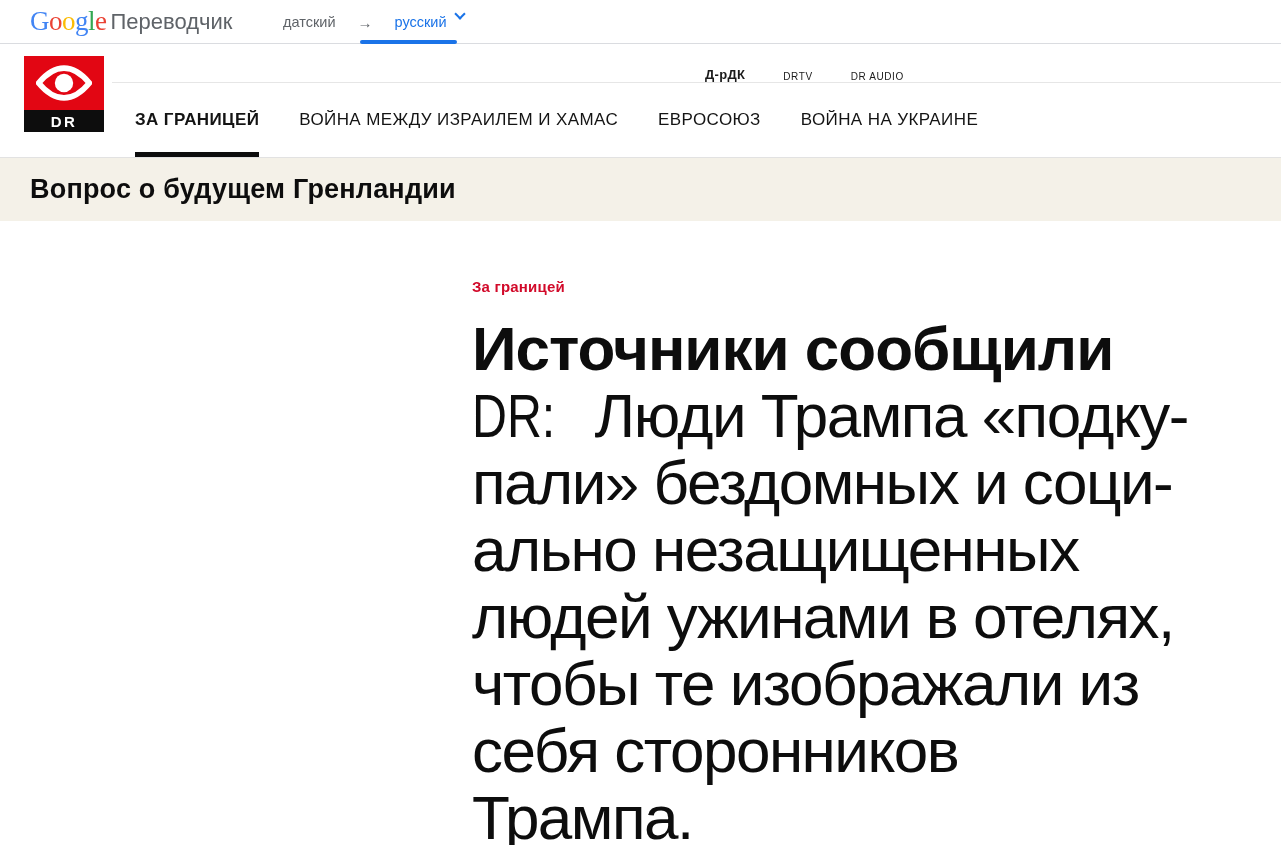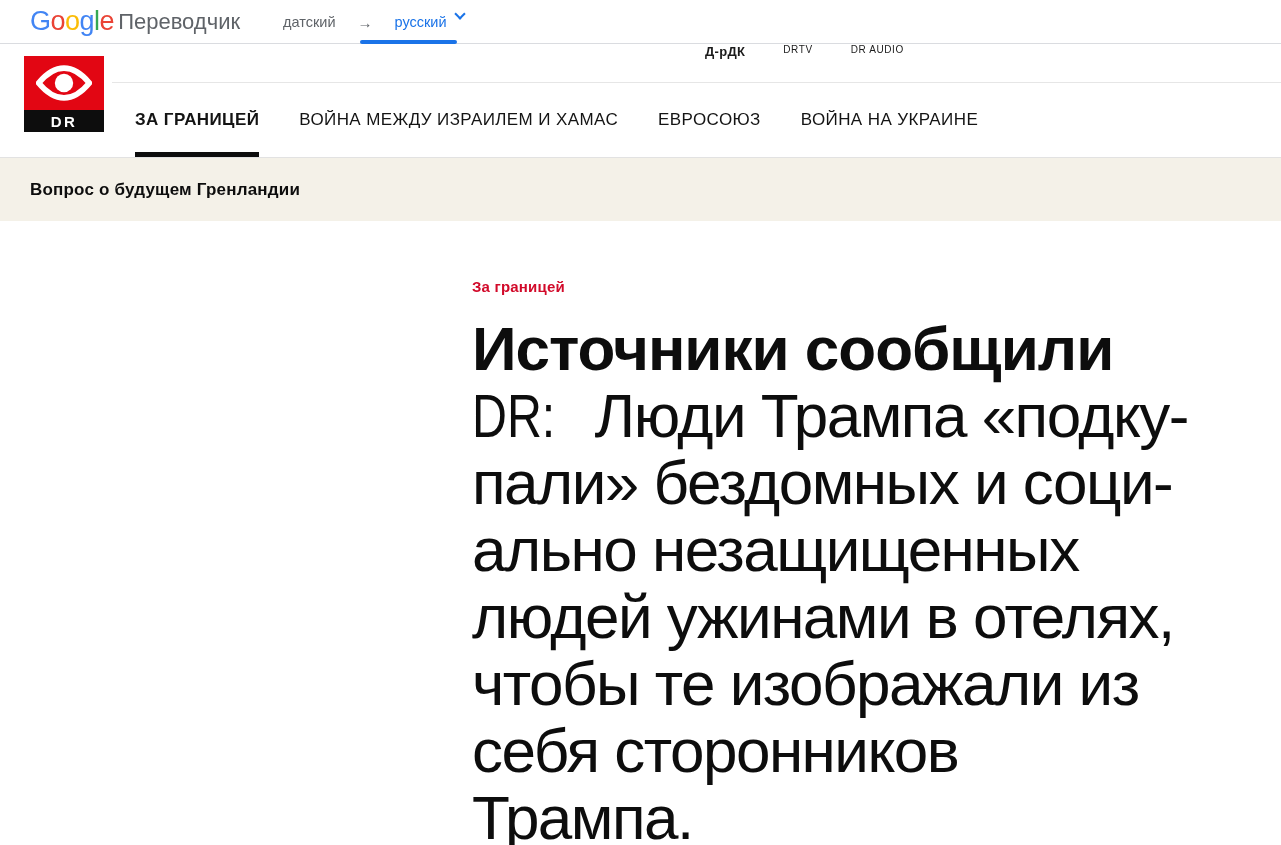--- a/index.html
+++ b/index.html
@@ -2,21 +2,21 @@
 <html><head>
 <meta charset="utf-8">
 <style>
   * { margin:0; padding:0; box-sizing:border-box; }
   html,body { width:1281px; height:845px; background:#fff; overflow:hidden;
               font-family:"Liberation Sans", sans-serif; }
 
   
   .translate-bar { position:relative; height:44px; background:#fff;
                    border-bottom:1px solid #dadce0; display:flex; align-items:center; }
-  .g-logo { margin-left:30px; font-size:27px; font-weight:500; letter-spacing:-0.5px; cursor:pointer; }
+  .g-logo { margin-left:30px; font-size:27px; font-weight:500; letter-spacing:-0.5px; cursor:pointer;font-family:Liberation Serif, serif; }
   .g-blue   { color:#4285F4; }
   .g-red    { color:#EA4335; }
   .g-yellow { color:#FBBC05; }
   .g-green  { color:#34A853; }
   .g-product { margin-left:4px; font-size:22px; color:#5f6368; font-weight:400;text-align:right; }
   .lang-pair { position:absolute; left:283px; top:0; height:44px;
                display:flex; align-items:center; gap:22px; font-size:14.5px; }
   .lang-src { color:#5f6368; cursor:pointer; }
   .lang-arrow { color:#5f6368; font-size:15px; }
   .lang-tgt { color:#1a73e8; cursor:pointer; display:flex; align-items:flex-start; gap:9px; }
@@ -26,34 +26,34 @@
                     background:#1a73e8; border-radius:4px; }
 
   
   .dr-header { position:relative; height:114px; background:#fff; border-bottom:1px solid #e2e2e2; }
   .dr-logo { position:absolute; left:24px; top:12px; width:80px; height:76px;
              border-radius:0; overflow:hidden; cursor:pointer; }
   .dr-logo-red { height:54px; background:#e20613; display:flex; align-items:center; justify-content:center; }
   .dr-logo-black { height:22px; background:#0d0d0d; color:#fff; display:flex; align-items:center;
                    justify-content:center; font-weight:700; font-size:15px; letter-spacing:2.5px; }
   .header-right { margin-left:112px; height:100%; display:flex; flex-direction:column; }
-  .utility-row { height:39px; display:flex; align-items:flex-start; gap:38px;
+  .utility-row { height:39px; display:flex; align-items:flex-end; gap:38px;
                  padding-left:593px; border-bottom:1px solid #e6e6e6; }
   .util-link { font-size:10px; color:#1b1b1b; letter-spacing:0.6px; cursor:pointer; white-space:nowrap; }
   .util-link.bold { font-weight:700; font-size:13px; letter-spacing:0.3px; }
   .nav-row { flex:1; display:flex; align-items:stretch; gap:40px; padding-left:23px; }
   .nav-item { display:flex; align-items:center; font-size:17px; color:#141414;
               letter-spacing:0.4px; cursor:pointer; border-bottom:5px solid transparent;
               padding-top:4px; white-space:nowrap; }
   .nav-item.active { font-weight:700; border-bottom-color:#0d0d0d; }
 
   
   .breaking-bar { height:63px; background:#f4f1e8; display:flex; align-items:center;
                   padding-left:30px; cursor:pointer; }
-  .breaking-text { font-size:17px; font-weight:700; color:#0d0d0d; letter-spacing:0.2px; }
+  .breaking-text { font-size:27px; font-weight:700; color:#0d0d0d; letter-spacing:0.2px; }
 
   
   .article { padding:57px 40px 0 472px; }
   .kicker { color:#d20a2a; font-weight:700; font-size:15px; letter-spacing:0.2px; }
   .headline { margin-top:20px; font-size:62px; line-height:67px; letter-spacing:-1.5px;
               color:#0d0d0d; white-space:pre-line; font-weight:400; max-width:760px; }
   .h-bold { font-weight:700; letter-spacing:-1px; }
   .h-dr { display:inline-block; transform:scaleX(0.78); transform-origin:left bottom;
           font-weight:400; letter-spacing:0; }
 </style>

